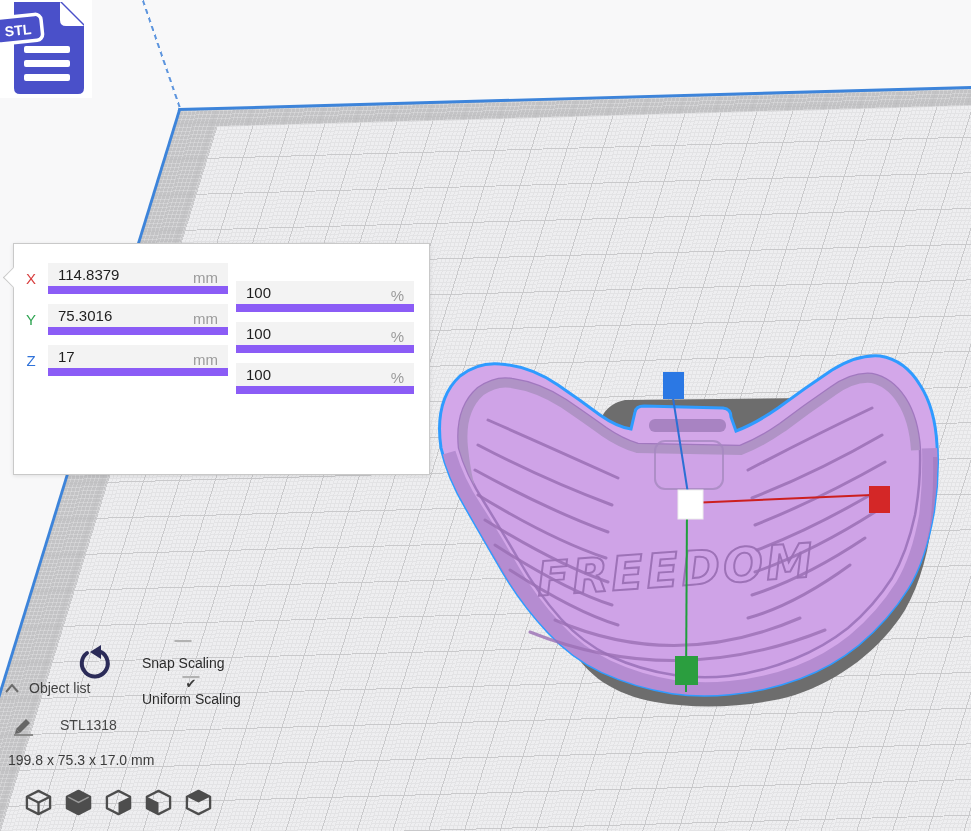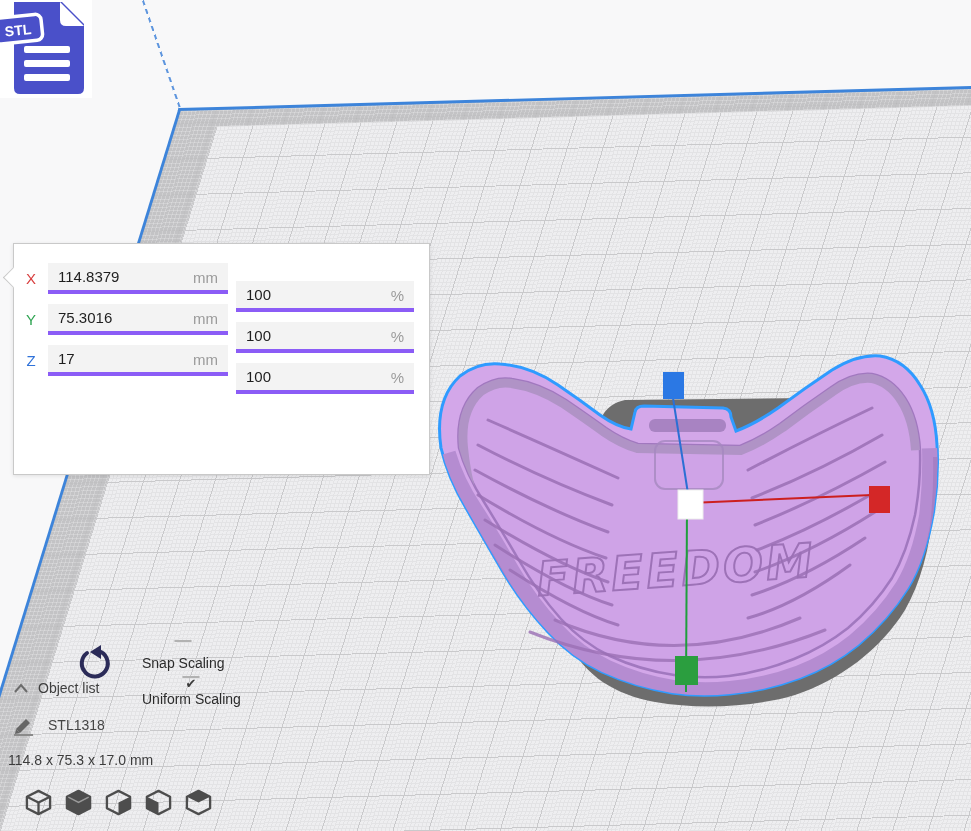--- a/index.html
+++ b/index.html
@@ -37,39 +37,39 @@
 
   
   .tool-panel{position:absolute;left:13px;top:243px;width:417px;height:232px;background:#fff;
     border:1px solid #c9c9c9;box-shadow:0 1px 4px rgba(0,0,0,.10);box-sizing:border-box;}
   .panel-tail{position:absolute;left:-8px;top:26px;width:14px;height:14px;background:#fff;
     border-left:1px solid #c9c9c9;border-bottom:1px solid #c9c9c9;transform:rotate(45deg);}
   .axis-row{position:absolute;left:0;height:31px;display:flex;align-items:center;}
   .axis-row.r0{top:19px}.axis-row.r1{top:60px}.axis-row.r2{top:101px}
   .axis-label{width:34px;text-align:center;font-size:15px;}
   .axis-x{color:#d84040}.axis-y{color:#2fa452}.axis-z{color:#2f72d9}
-  .field{position:relative;height:31px;background:#f3f3f3;border-bottom:4px solid #8b5cf6;
+  .field{position:relative;height:31px;background:#f3f3f3;border-bottom:8px solid #8b5cf6;
     box-sizing:border-box;font-size:15px;color:#1e1e1e;}
   .field input{position:absolute;left:0;top:0;width:100%;height:100%;border:none;background:transparent;
     font:15px "Liberation Sans",sans-serif;color:#1e1e1e;padding:0 34px 0 10px;box-sizing:border-box;outline:none;}
   .field .unit{position:absolute;right:10px;top:6px;color:#9b9b9b;font-size:15px;pointer-events:none;text-align:right;}
   .f-mm{width:180px;margin-right:8px;} .f-pct{width:178px;margin-top:36px;}
   .reset-btn{position:absolute;left:60px;top:400px;width:40px;height:42px;cursor:pointer;}
   .chk-row{position:absolute;left:128px;display:flex;align-items:center;gap:13px;height:20px;flex-direction:column;}
   .chk-row.c0{top:396px}.chk-row.c1{top:432px}
   .checkbox{width:18px;height:18px;background:#fff;border:1px solid #b2b2b2;border-radius:3px;
     box-sizing:border-box;position:relative;cursor:pointer;}
   .checkbox .check{display:none;position:absolute;left:2px;top:-1px;font-size:13px;color:#3a3a3a;}
   .checkbox.is-checked .check{display:block;}
   .chk-label{font-size:14px;color:#2b2b2b;}
 
   
   .obj-row{position:absolute;display:flex;align-items:center;gap:8px;color:#3f3f3f;font-size:14px;}
-  .obj-toggle{left:12px;top:680px;}
-  .obj-item{left:12px;top:714px;gap:14px;color:#454545;}
+  .obj-toggle{left:3px;top:680px;}
+  .obj-item{left:12px;top:714px;gap:26px;color:#454545;}
   .dims{position:absolute;left:8px;top:752px;font-size:14px;color:#3c3c3c;}
   .view-row{position:absolute;left:24px;top:788px;display:flex;gap:11px;}
   .view-btn{width:29px;height:29px;cursor:pointer;}
 </style>
 </head>
 <body>
 
 <div class="stage">
 
   <div style="position:absolute;inset:0;overflow:hidden;">
@@ -230,21 +230,21 @@
 
   <div class="obj-row obj-item">
     <svg width="22" height="22" viewBox="0 0 22 22">
       <path d="M4,15 L14,5 L18,9 L8,19 Z" fill="#666666"></path>
       <path d="M4,15 L8,19 L3,20 Z" fill="#666666"></path>
       <rect x="2" y="20" width="19" height="2" fill="#8a8a8a"></rect>
     </svg>
     <span>STL1318</span>
   </div>
 
-  <div class="dims">114.8 x 75.3 x 17.0 mm</div>
+  <div class="dims">199.8 x 75.3 x 17.0 mm</div>
 
   <div class="view-row">
     <div class="view-btn">
       <svg width="29" height="29" viewBox="0 0 30 30">
         <g fill="none" stroke="#4d4d4d" stroke-width="2.4" stroke-linejoin="round">
           <polygon points="15,3 27,9 27,21 15,27 3,21 3,9"></polygon>
           <polyline points="3,9 15,15 27,9"></polyline>
           <line x1="15" y1="15" x2="15" y2="27"></line>
         </g>
       </svg>

